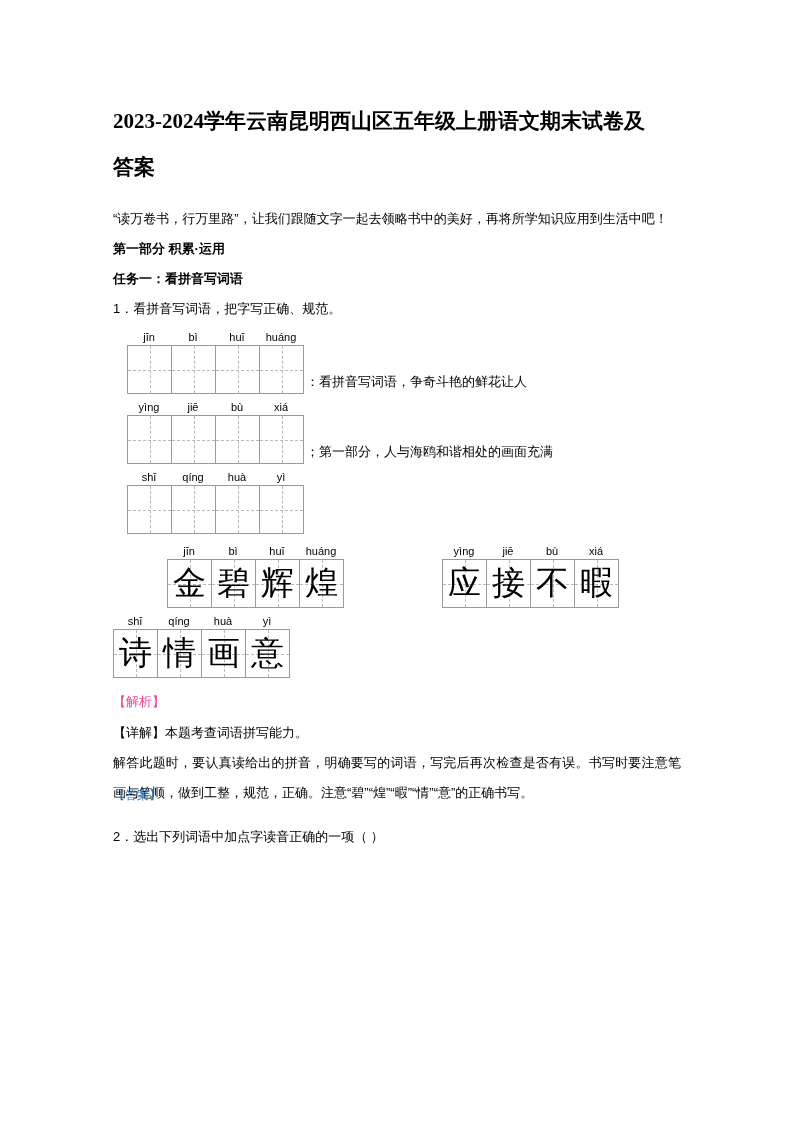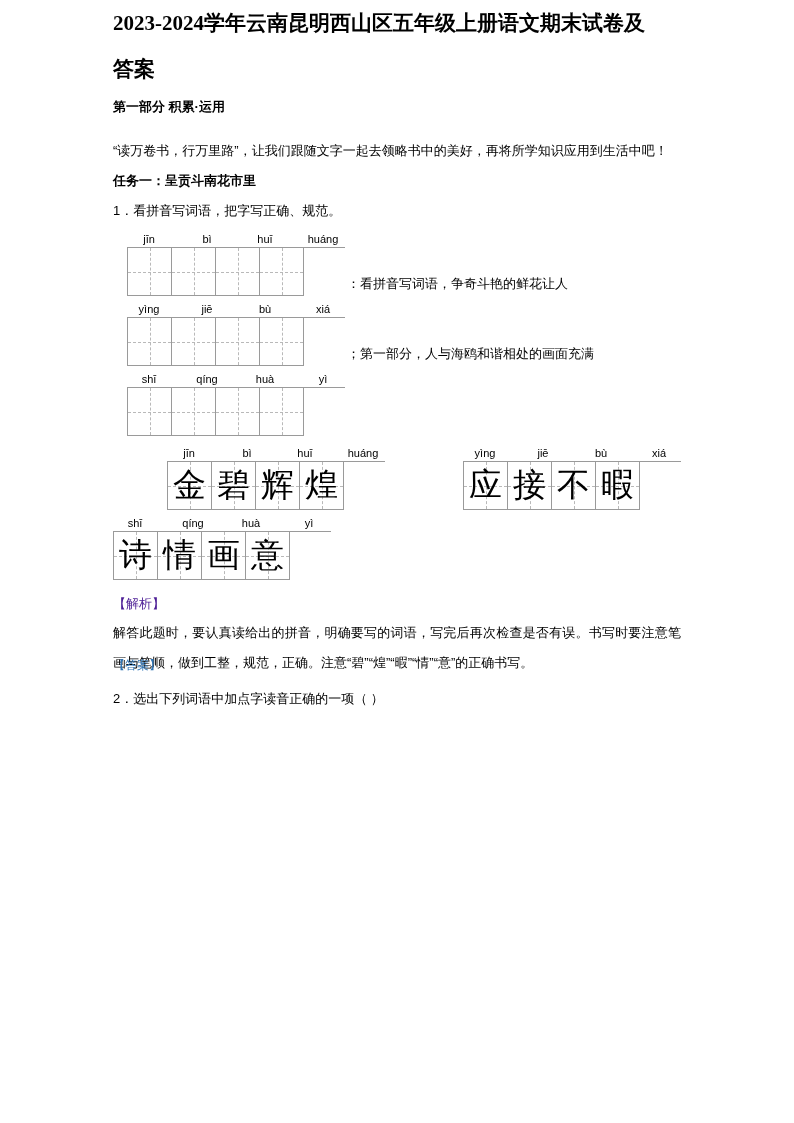--- a/index.html
+++ b/index.html
@@ -19,20 +19,21 @@
     position: relative;
     width: 794px;
     height: 1123px;
     box-sizing: border-box;
     padding: 0 113px 0 113px;
   }
 
   
   .doc-title {
     margin: 0;
+    padding-top: 98px;
     font-size: 21px;
     font-weight: bold;
     line-height: 46px;
     text-align: left;
     letter-spacing: 0px;
     font-family: "Liberation Serif", "DejaVu Serif", serif;
   }
   .doc-title .ttl-line2 {
     display: block;
     text-align: left;
@@ -62,21 +63,20 @@
   }
   .grid-wrap {
     display: inline-block;
   }
   .pinyin-row {
     display: flex;
     font-family: "Liberation Sans", "DejaVu Sans", sans-serif;
     font-size: 11px;
     line-height: 15px;
     color: #000;
-    gap: 14px;
   }
   .pinyin-cell {
     width: 44px;
     text-align: center;
     white-space: nowrap;
   }
   .tianzi {
     display: flex;
     border-top: 1px solid #9a9a9a;
     border-left: 1px solid #9a9a9a;
@@ -153,40 +153,40 @@
   .ans-rows {
     margin-left: 54px;
   }
   .ans-pair {
     display: flex;
     align-items: flex-end;
   }
   .ans-gap { width: 98px; }
 
   .label-line {
-    color: #4c1d95;
+    color: #ec4899;
     font-family: "Liberation Sans", "DejaVu Sans", sans-serif;
     font-size: 13px;
     line-height: 28px;
   }
 </style>
 </head>
 <body>
 
 <div class="page">
 
   <h1 class="doc-title">
     <span>2023-2024学年云南昆明西山区五年级上册语文期末试卷及</span>
     <span class="ttl-line2">答案</span>
   </h1>
 
+  <p class="para gap-top-10">“读万卷书，行万里路”，让我们跟随文字一起去领略书中的美好，再将所学知识应用到生活中吧！</p>
+
   <p class="para bold">第一部分 积累·运用</p>
-
-  <p class="para gap-top-10">“读万卷书，行万里路”，让我们跟随文字一起去领略书中的美好，再将所学知识应用到生活中吧！</p>
-  <p class="para bold">任务一：呈贡斗南花市里</p>
+  <p class="para bold">任务一：看拼音写词语</p>
 
   <p class="para">1．看拼音写词语，把字写正确、规范。</p>
 
   <div class="grid-block">
     <div class="grid-row">
       <div class="grid-wrap" style="margin-left:14px;">
         <div class="pinyin-row">
           <span class="pinyin-cell">jīn</span>
           <span class="pinyin-cell">bì</span>
           <span class="pinyin-cell">huī</span>
@@ -337,18 +337,19 @@
               <span class="han">画</span>
             </div>
           <div class="cell">
               <span class="han">意</span>
             </div>
         </div>
       </div>
     </div>
 
     <p class="label-line" style="margin:6px 0 0 0;">【解析】</p>
+    <p class="para" style="margin-top:2px;">【详解】本题考查词语拼写能力。</p>
     <p class="para">解答此题时，要认真读给出的拼音，明确要写的词语，写完后再次检查是否有误。书写时要注意笔画与笔顺，做到工整，规范，正确。注意“碧”“煌”“暇”“情”“意”的正确书写。</p>
   </div>
 
-  <p class="para" style="margin-top:6px;">2．选出下列词语中加点字读音正确的一项（      ）</p>
+  <p class="para" style="margin-top:14px;">2．选出下列词语中加点字读音正确的一项（      ）</p>
 
 </div>
 
 </body></html>

